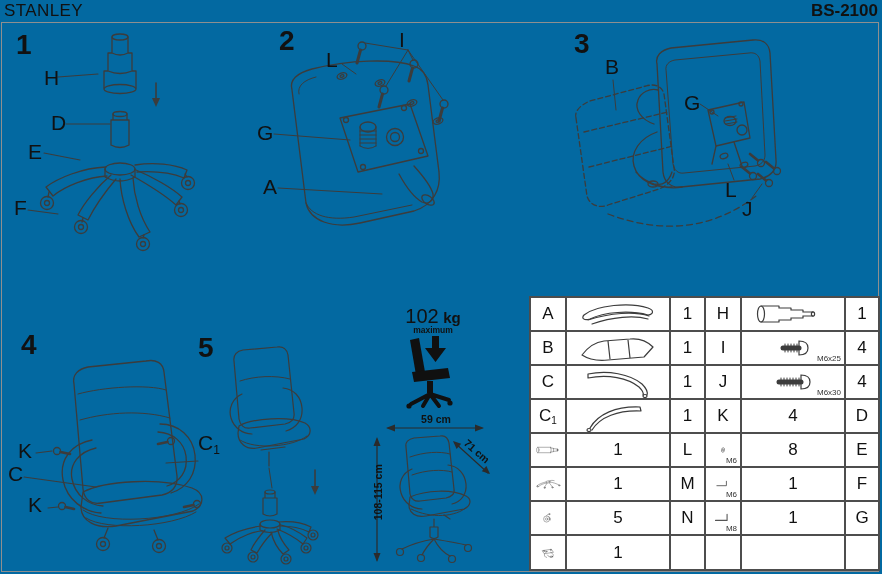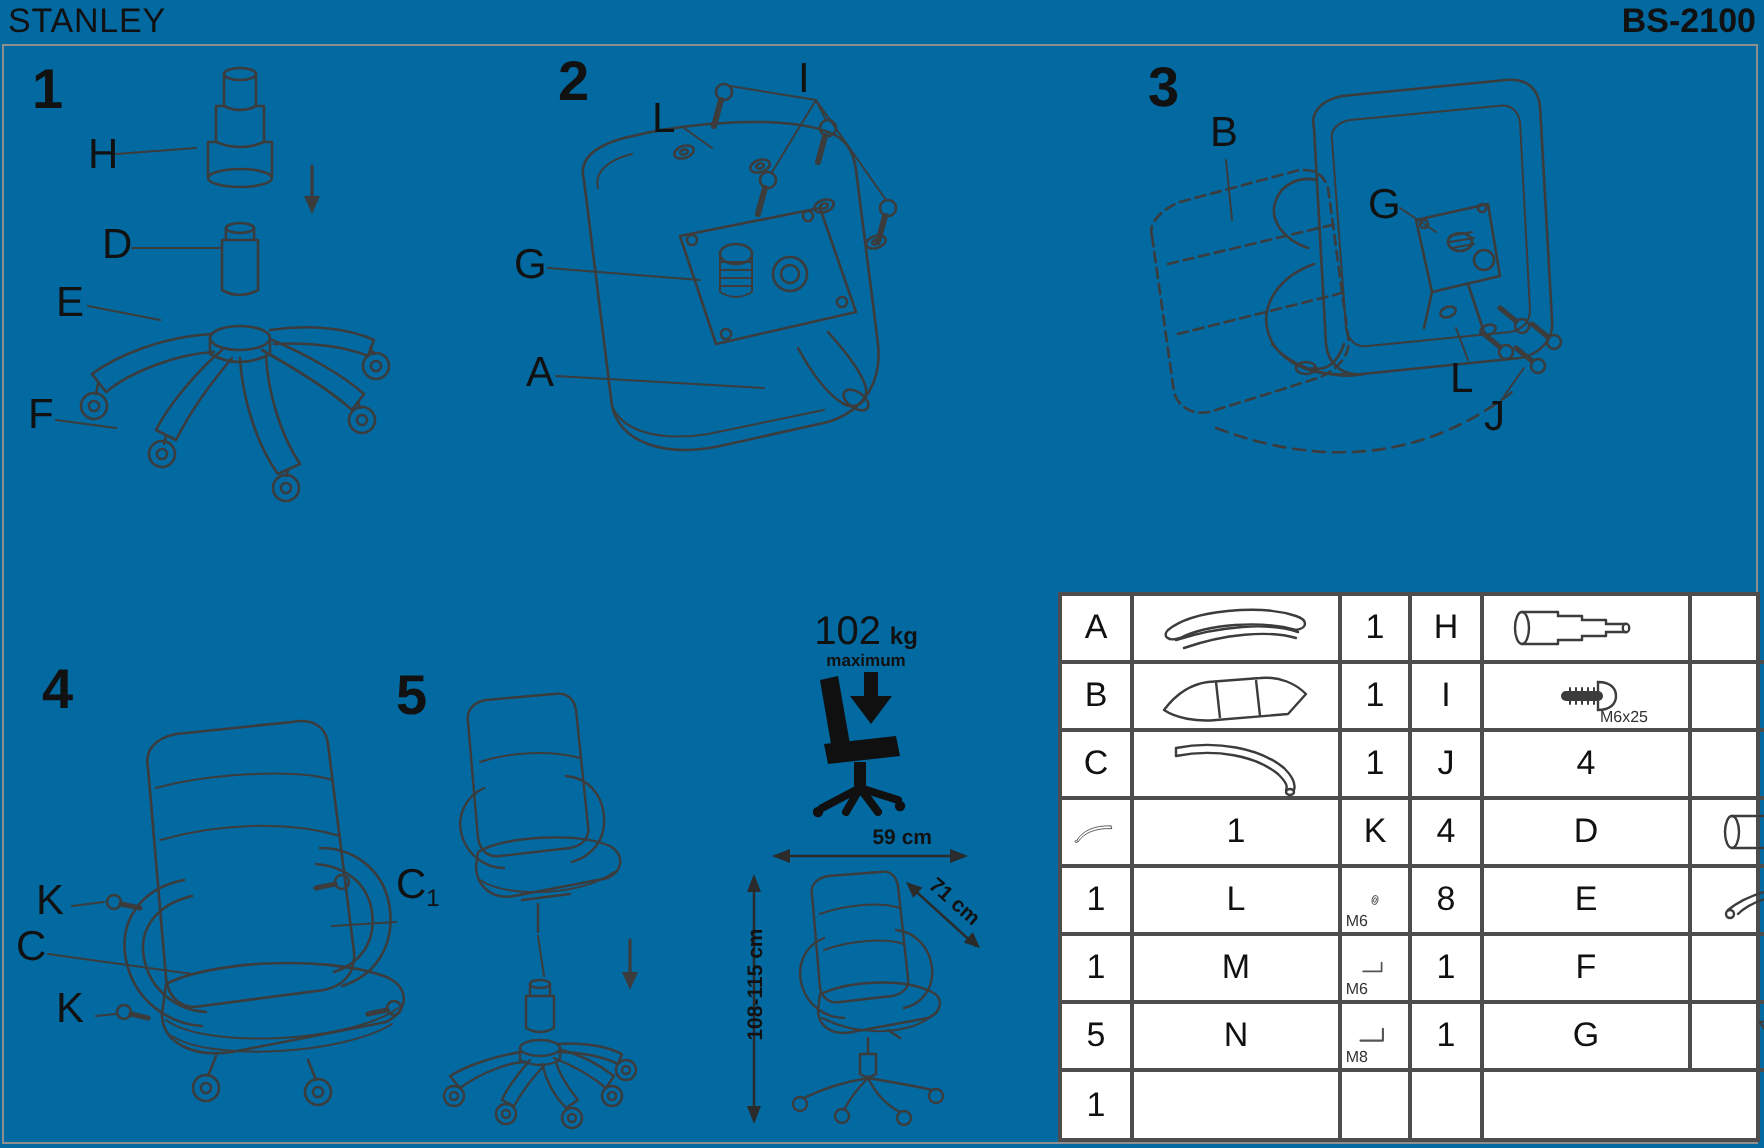--- a/index.html
+++ b/index.html
@@ -15,24 +15,24 @@
   svg{display:block;}
   
   .tbl{left:529px;top:296px;width:351px;height:275px;display:grid;box-sizing:border-box;
        grid-template-columns:36px 104px 35px 36px 104px 1fr;grid-template-rows:repeat(8,1fr);
        border:2px solid #4d4d4d;background:#fff;}
   .tc{border-right:2px solid #4d4d4d;border-bottom:2px solid #4d4d4d;display:flex;
       align-items:center;justify-content:center;position:relative;font-size:17px;}
   .tc:nth-child(6n){border-right:none;}
   .tc:nth-child(n+43){border-bottom:none;}
   .tsub{font-size:10px;margin-top:8px;}
-  .size{position:absolute;right:20px;bottom:1px;font-size:8px;color:#333;}
+  .size{position:absolute;right:3px;bottom:1px;font-size:8px;color:#333;}
   
   .w1{font-size:20px;font-weight:normal;line-height:1;}
-  .w2{font-size:12px;font-weight:bold;}
+  .w2{font-size:15px;font-weight:bold;}
   .w3{font-size:8.5px;font-weight:bold;line-height:1;margin-top:-1px;}
   .dim{font-size:10.5px;font-weight:bold;line-height:1;}
 </style>
 </head>
 <body>
 
 <div id="page">
 
   <span class="abs brand">STANLEY</span>
   <span class="abs model">BS-2100</span>
@@ -300,21 +300,21 @@
           <path d="M26,34 C16,38 12,48 15,58 C18,68 27,74 36,74 M62,30 C72,31 79,39 80,49 C81,59 75,67 66,69"></path>
           <path d="M48,84 L48,92 M44,92 L52,92 M44,92 L44,102 M52,92 L52,102 M44,102 Q48,105 52,102 M58,80 L64,84"></path>
           <path d="M48,104 C36,106 24,110 16,114 M48,104 C42,110 38,116 36,120 M48,104 C52,112 58,118 64,121 M48,104 C60,106 72,108 80,110"></path>
           <circle cx="14" cy="117" r="3.5"></circle>
             <circle cx="35" cy="123" r="3.5"></circle>
           <circle cx="66" cy="124" r="3.5"></circle>
             <circle cx="82" cy="113" r="3.5"></circle>
         </g>
       </g>
     </svg>
-    <span class="abs dim" style="left:48px;top:116px;width:60px;text-align:right">59 cm</span>
+    <span class="abs dim" style="left:48px;top:116px;width:60px;text-align:center">59 cm</span>
     <span class="abs dim" style="left:104px;top:148px;transform:rotate(41deg)">71 cm</span>
     <span class="abs dim" style="left:-11px;top:189px;width:62px;text-align:center;transform:rotate(-90deg)">108-115 cm</span>
   </div>
 
   <div class="abs tbl">
 
     <div class="tc">
         <span>A</span>
       </div>
     <div class="tc">
@@ -386,20 +386,30 @@
             <ellipse cx="77" cy="30" rx="2" ry="1.5"></ellipse>
           </g>
         </svg>
     </div>
     <div class="tc">
         <span>1</span>
       </div>
     <div class="tc">
         <span>J</span>
       </div>
+    <div class="tc">
+      <svg width="100" height="32" viewBox="0 0 100 32">
+          <g fill="none" stroke="#3c3c3c" stroke-linecap="round">
+            <path d="M36,16 L58,16" stroke-width="5"></path>
+            <path d="M38,12 L38,20 M41,12 L41,20 M44,12 L44,20 M47,12 L47,20 M50,12 L50,20 M53,12 L53,20 M56,12 L56,20" stroke-width="1"></path>
+            <path d="M58,9 C64,9 67,12 67,16 C67,20 64,23 58,23 Z" stroke-width="1.2"></path>
+          </g>
+        </svg>
+      <span class="size">M6x30</span>
+    </div>
     <div class="tc">
         <span>4</span>
       </div>
 
     <div class="tc">
         <span>C</span>
         <span class="tsub">1</span>
       </div>
     <div class="tc">
       <svg width="100" height="32" viewBox="0 0 100 32">

